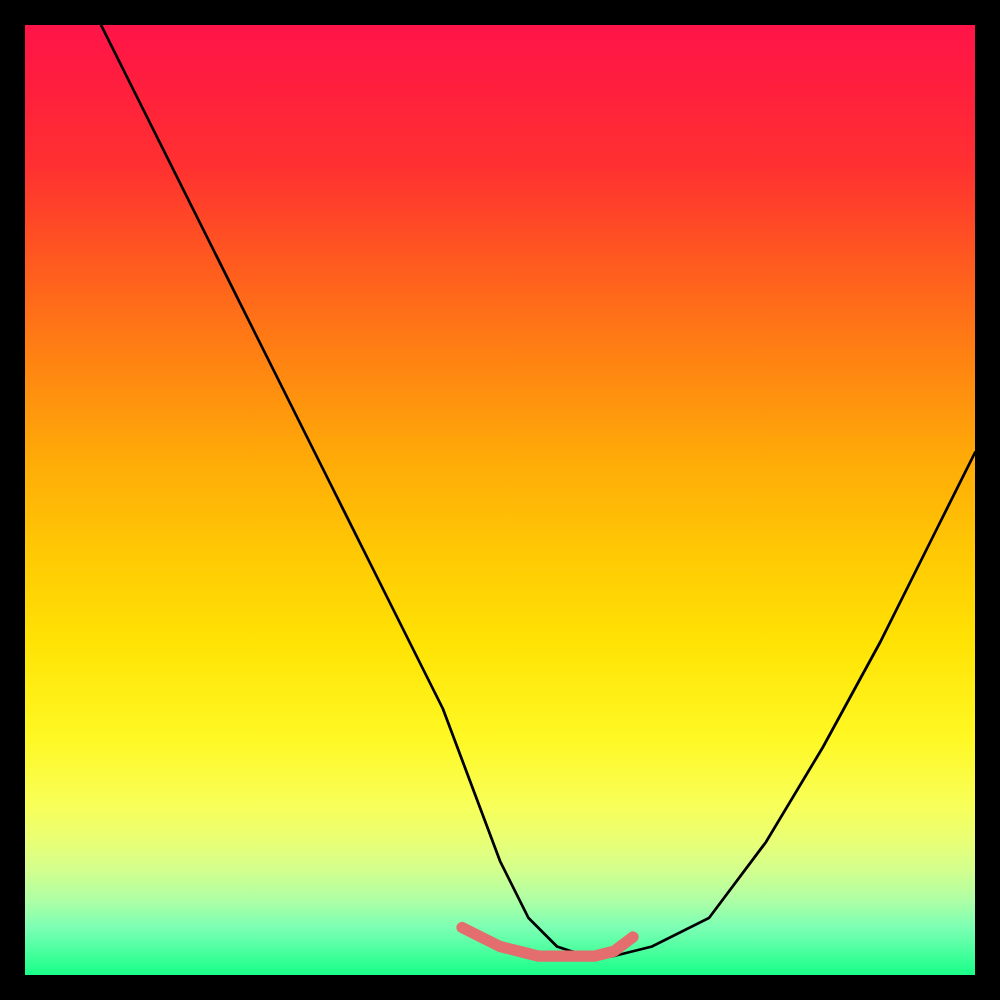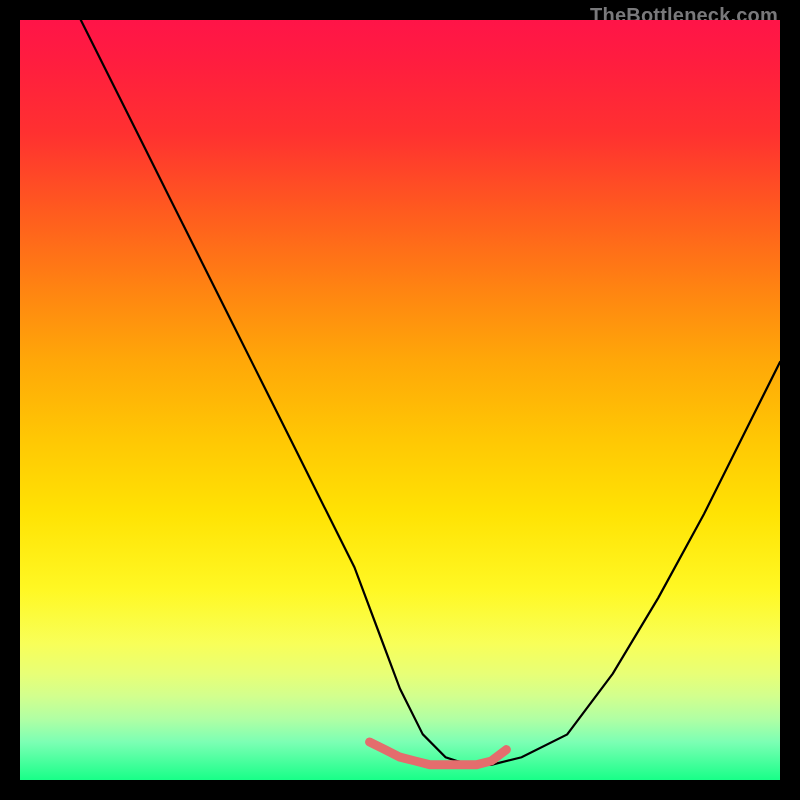--- a/index.html
+++ b/index.html
@@ -50,20 +50,19 @@
     top: 0;
     width: 760px;
     height: 760px;
     pointer-events: none;
   }
 </style>
 </head>
 <body>
 
 <div class="container">
-  <div class="watermark">TheBottleneck.com</div>
   <div class="plot-area">
     <svg class="overlay" viewBox="0 0 760 760" preserveAspectRatio="none">
       <path d="M60.8 0.0 L91.2 60.8 L121.6 121.6 L152.0 182.4 L182.4 243.2 L212.8 304.0 L243.2 364.8 L273.6 425.6 L304.0 486.4 L334.4 547.2 L357.2 608.0 L380.0 668.8 L402.8 714.4 L425.6 737.2 L448.4 744.8 L471.2 744.8 L501.6 737.2 L547.2 714.4 L592.8 653.6 L638.4 577.6 L684.0 494.0 L729.6 402.8 L760.0 342.0" id="curve-path" fill="none" stroke="#000" stroke-width="2.2" stroke-linecap="round"></path>
       <path d="M349.6 722.0 L364.8 729.6 L380.0 737.2 L395.2 741.0 L410.4 744.8 L425.6 744.8 L440.8 744.8 L456.0 744.8 L471.2 741.0 L486.4 729.6" id="highlight-path" fill="none" stroke="#e46d6d" stroke-width="9" stroke-linecap="round" stroke-linejoin="round"></path>
     </svg>
   </div>
 </div>
 
 </body></html>

